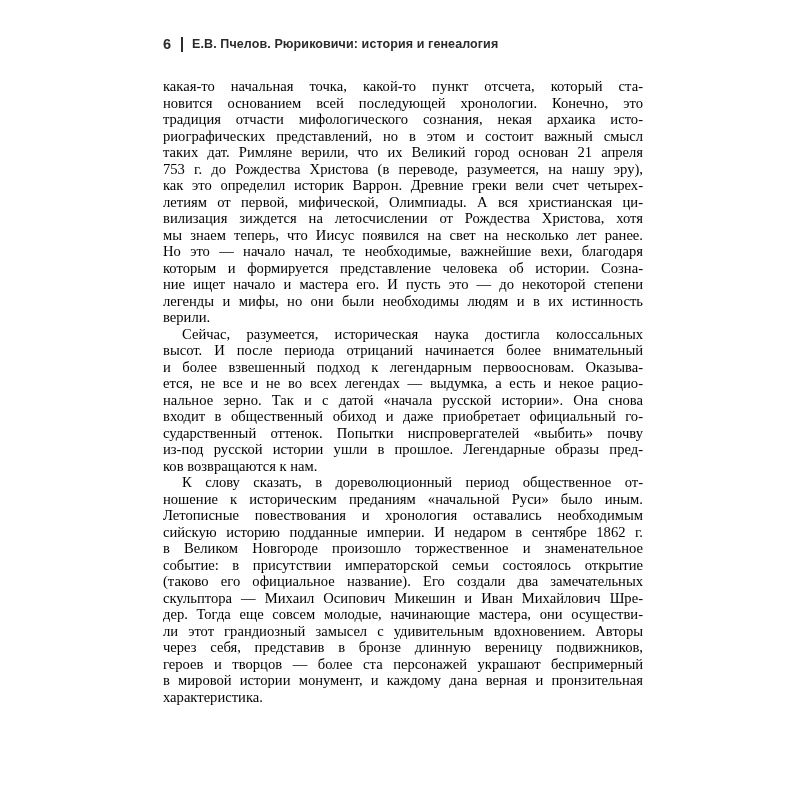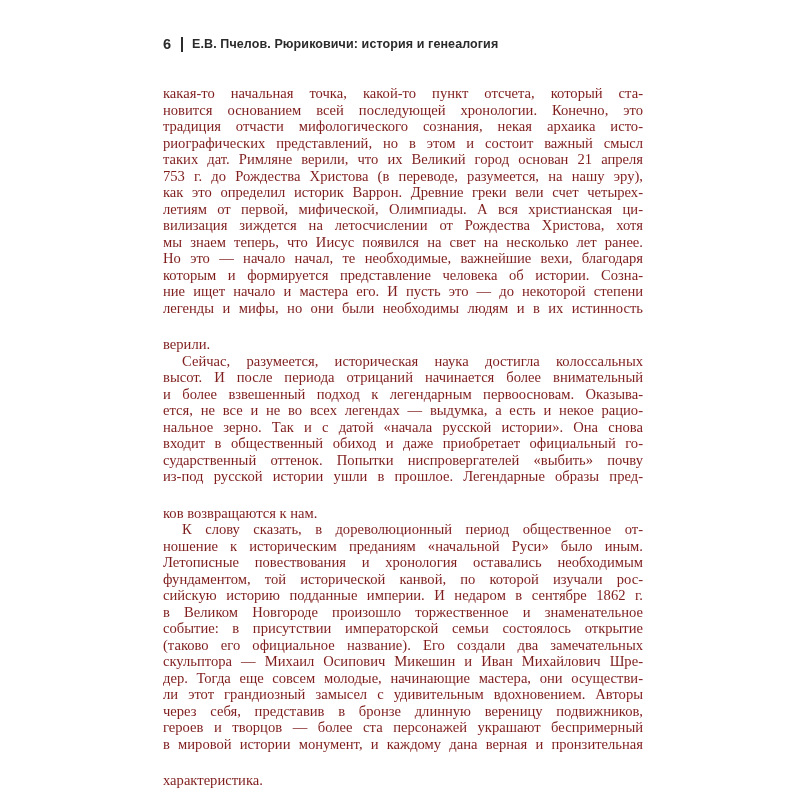--- a/index.html
+++ b/index.html
@@ -38,34 +38,34 @@
   .running-title {
     font-size: 12.5px;
     letter-spacing: 0.1px;
     line-height: 16px;
     text-align: right;
   }
 
   .page-body {
     position: absolute;
     left: 163px;
-    top: 85px;
+    top: 78px;
     width: 480px;
-    color: #7f1d1d;
+    color: #000000;
     font-size: 14.6px;
     line-height: 16.5px;
   }
   .paragraph { display: block; }
   .line {
     text-align: justify;
     text-align-last: justify;
     height: 16.5px;
     overflow: hidden;
   }
-  .line.last { text-align-last: left; margin-top: 20px; }
+  .line.last { text-align-last: left; }
   .line.indent { padding-left: 19px; }
 </style>
 </head>
 <body>
 
 <div class="book-page">
   <header class="page-header">
     <span class="page-number">6</span>
     <span class="header-divider"></span>
     <span class="running-title">Е.В. Пчелов. Рюриковичи: история и генеалогия</span>
@@ -97,21 +97,20 @@
         <div class="line">нальное зерно. Так и с датой «начала русской истории». Она снова</div>
         <div class="line">входит в общественный обиход и даже приобретает официальный го-</div>
         <div class="line">сударственный оттенок. Попытки ниспровергателей «выбить» почву</div>
         <div class="line">из-под русской истории ушли в прошлое. Легендарные образы пред-</div>
         <div class="line last">ков возвращаются к нам.</div>
       </div>
       <div class="paragraph">
         <div class="line indent">К слову сказать, в дореволюционный период общественное от-</div>
         <div class="line">ношение к историческим преданиям «начальной Руси» было иным.</div>
         <div class="line">Летописные повествования и хронология оставались необходимым</div>
-        <div class="line">фундаментом, той исторической канвой, по которой изучали рос-</div>
         <div class="line">сийскую историю подданные империи. И недаром в сентябре 1862 г.</div>
         <div class="line">в Великом Новгороде произошло торжественное и знаменательное</div>
         <div class="line">событие: в присутствии императорской семьи состоялось открытие</div>
         <div class="line">(таково его официальное название). Его создали два замечательных</div>
         <div class="line">скульптора — Михаил Осипович Микешин и Иван Михайлович Шре-</div>
         <div class="line">дер. Тогда еще совсем молодые, начинающие мастера, они осуществи-</div>
         <div class="line">ли этот грандиозный замысел с удивительным вдохновением. Авторы</div>
         <div class="line">через себя, представив в бронзе длинную вереницу подвижников,</div>
         <div class="line">героев и творцов — более ста персонажей украшают беспримерный</div>
         <div class="line">в мировой истории монумент, и каждому дана верная и пронзительная</div>

